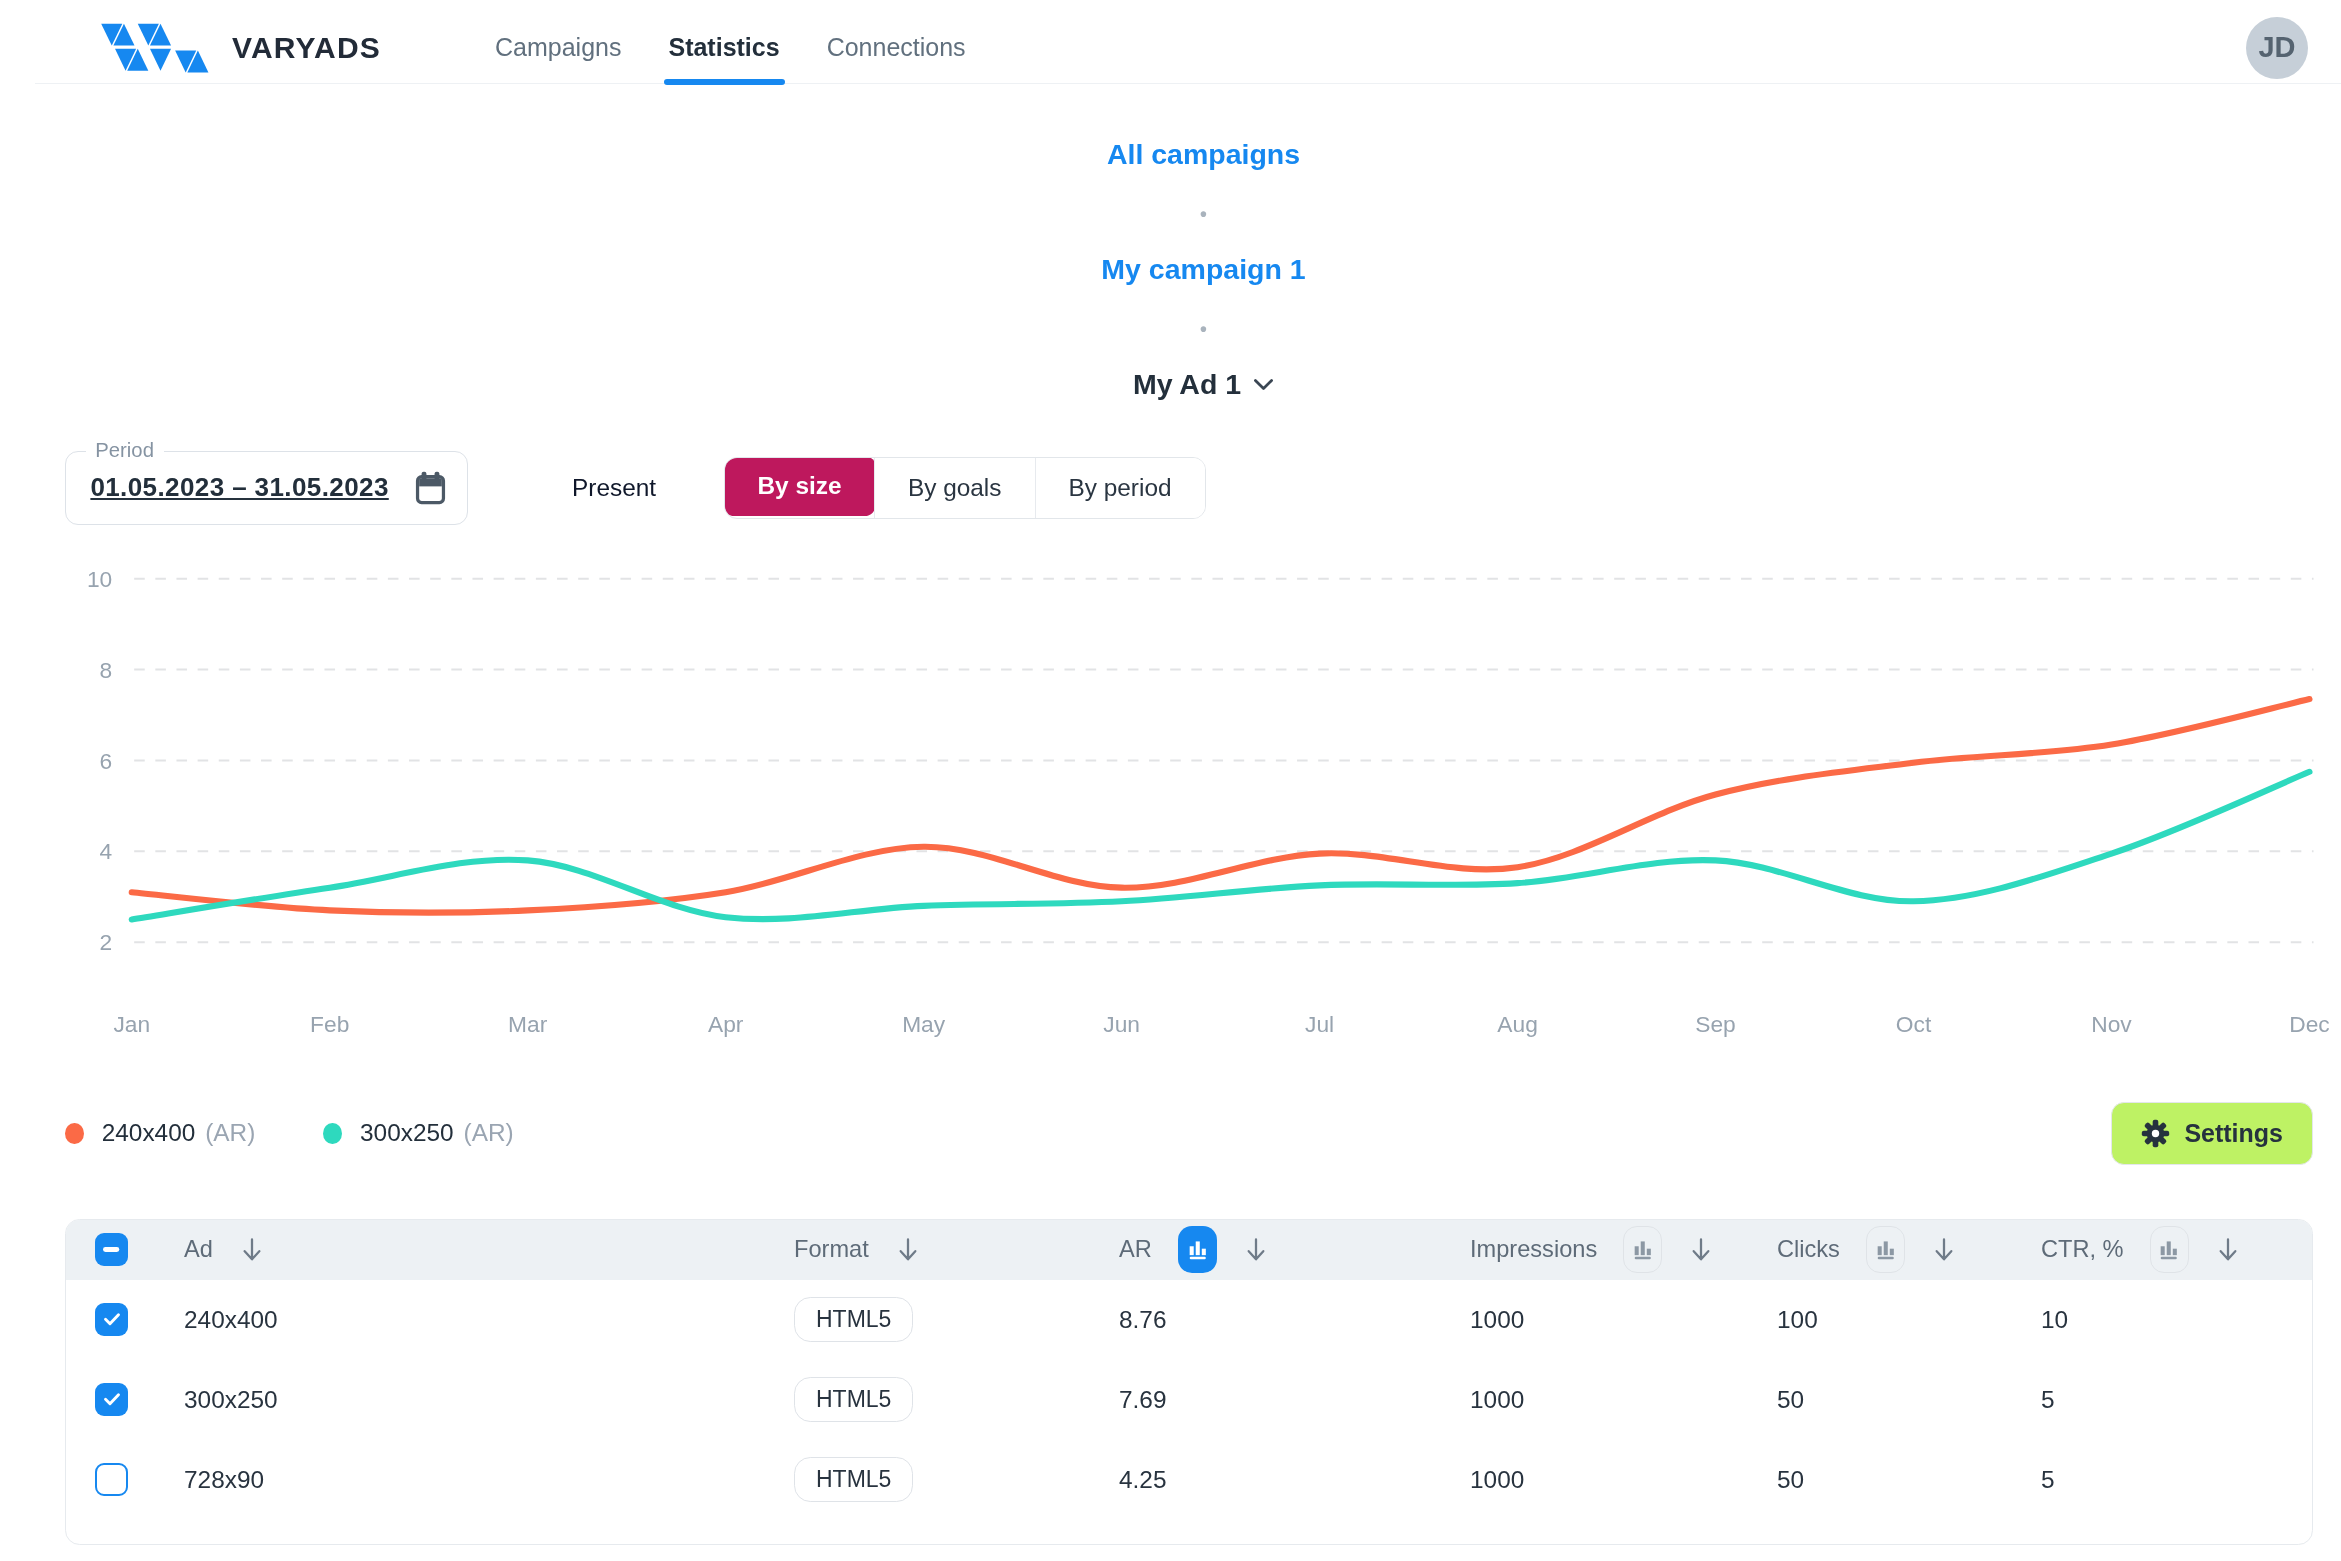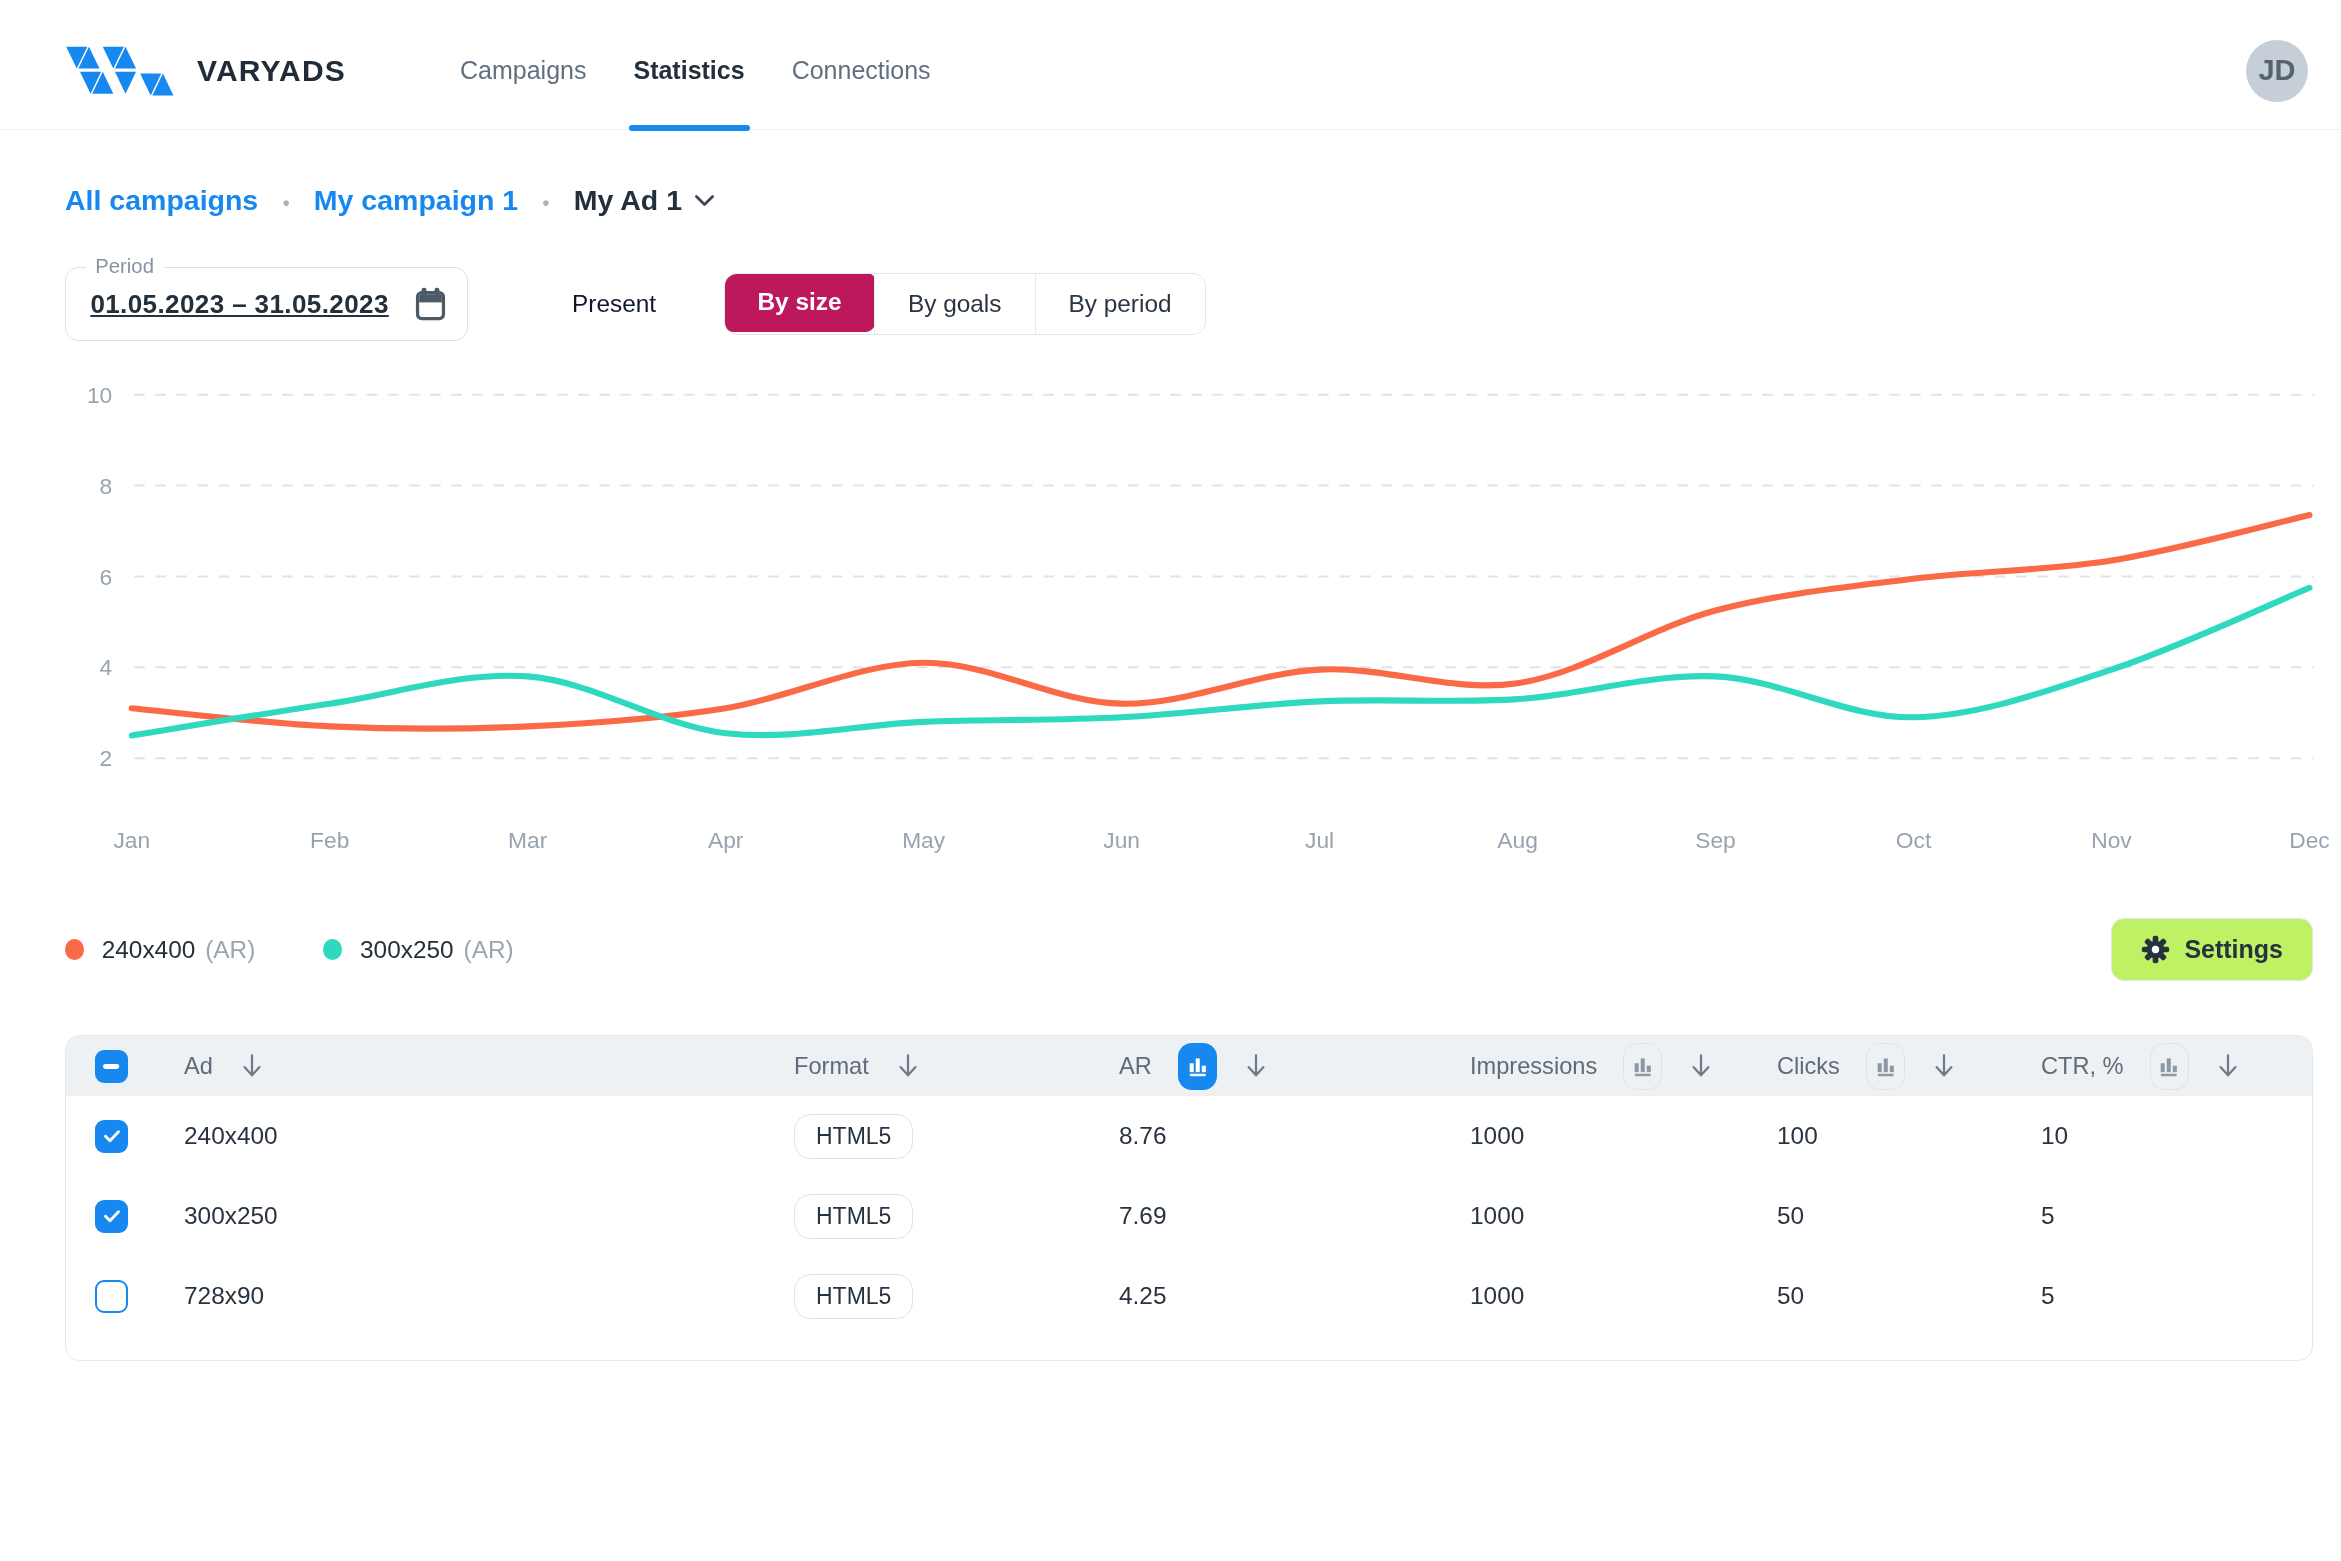--- a/index.html
+++ b/index.html
@@ -1,31 +1,31 @@
 <!DOCTYPE html>
 <html style="font-size:13px"><head>
 <meta charset="utf-8">
 <style>
   * { margin:0; padding:0; box-sizing:border-box; }
   html,body { width:2342px; height:1561px; background:#ffffff; overflow:hidden;
     font-family:"Liberation Sans","DejaVu Sans",sans-serif; color:#26323E; }
 
   
-  .topbar { height:130px; display:flex; align-items:center; border-bottom:1.6px solid #EEF1F4; padding:12px 34px 0 62px; }
+  .topbar { height:84px; display:flex; align-items:center; border-bottom:1.6px solid #EEF1F4; padding:12px 34px 0 62px;margin-left:35px; }
   .brand { display:flex; align-items:center; gap:21px; cursor:pointer; }
   .brand-word { font-size:30px; font-weight:bold; letter-spacing:1.2px; color:#222B38; }
   .nav { display:flex; align-items:flex-end; margin-left:114px; gap:47px; height:100%; }
   .nav-item { position:relative; height:100%; display:flex; align-items:center; font-size:25px; color:#61707E; cursor:pointer; }
   .nav-item.active { color:#232F3B; font-weight:bold; }
   .nav-item.active::after { content:""; position:absolute; left:-4.9px; right:-4.9px; bottom:-1.6px; height:5.7px; background:#1688F0; border-radius:3.3px; }
   .avatar { margin-left:auto; width:62px; height:62px; border-radius:50%; background:#C6CFD8; color:#556370;
     display:flex; align-items:center; justify-content:center; font-size:29px; font-weight:bold; cursor:pointer; }
 
   
-  .breadcrumb { margin:54px 0 0 65px; display:flex; align-items:center; gap:24.4px; font-size:28.5px; font-weight:bold; }
+  .breadcrumb { margin:54px 0 0 65px; display:flex; align-items:center; gap:24.4px; font-size:28.5px; font-weight:bold;flex-direction:column; }
   .crumb-link { color:#1688F0; cursor:pointer; }
   .crumb-sep::before { content:"•"; color:#A9B3BD; font-size:19.5px; }
   .crumb-current { color:#232F3B; display:flex; align-items:center; gap:12px; cursor:pointer; }
 
   
   .filters { margin:50px 0 0 65px; display:flex; align-items:center; }
   .period { position:relative; width:403px; height:74px; border:1.6px solid #DDE2E8; border-radius:13px;
     display:flex; align-items:center; justify-content:space-between; padding:0 21px 0 24.4px; cursor:pointer;text-decoration:underline; }
   .period-label { position:absolute; top:-13px; left:19.5px; background:#fff; padding:0 9.8px; font-size:20.3px; color:#8593A2; }
   .period-value { font-size:26px; font-weight:bold; color:#232F3B; letter-spacing:0.4px; }

